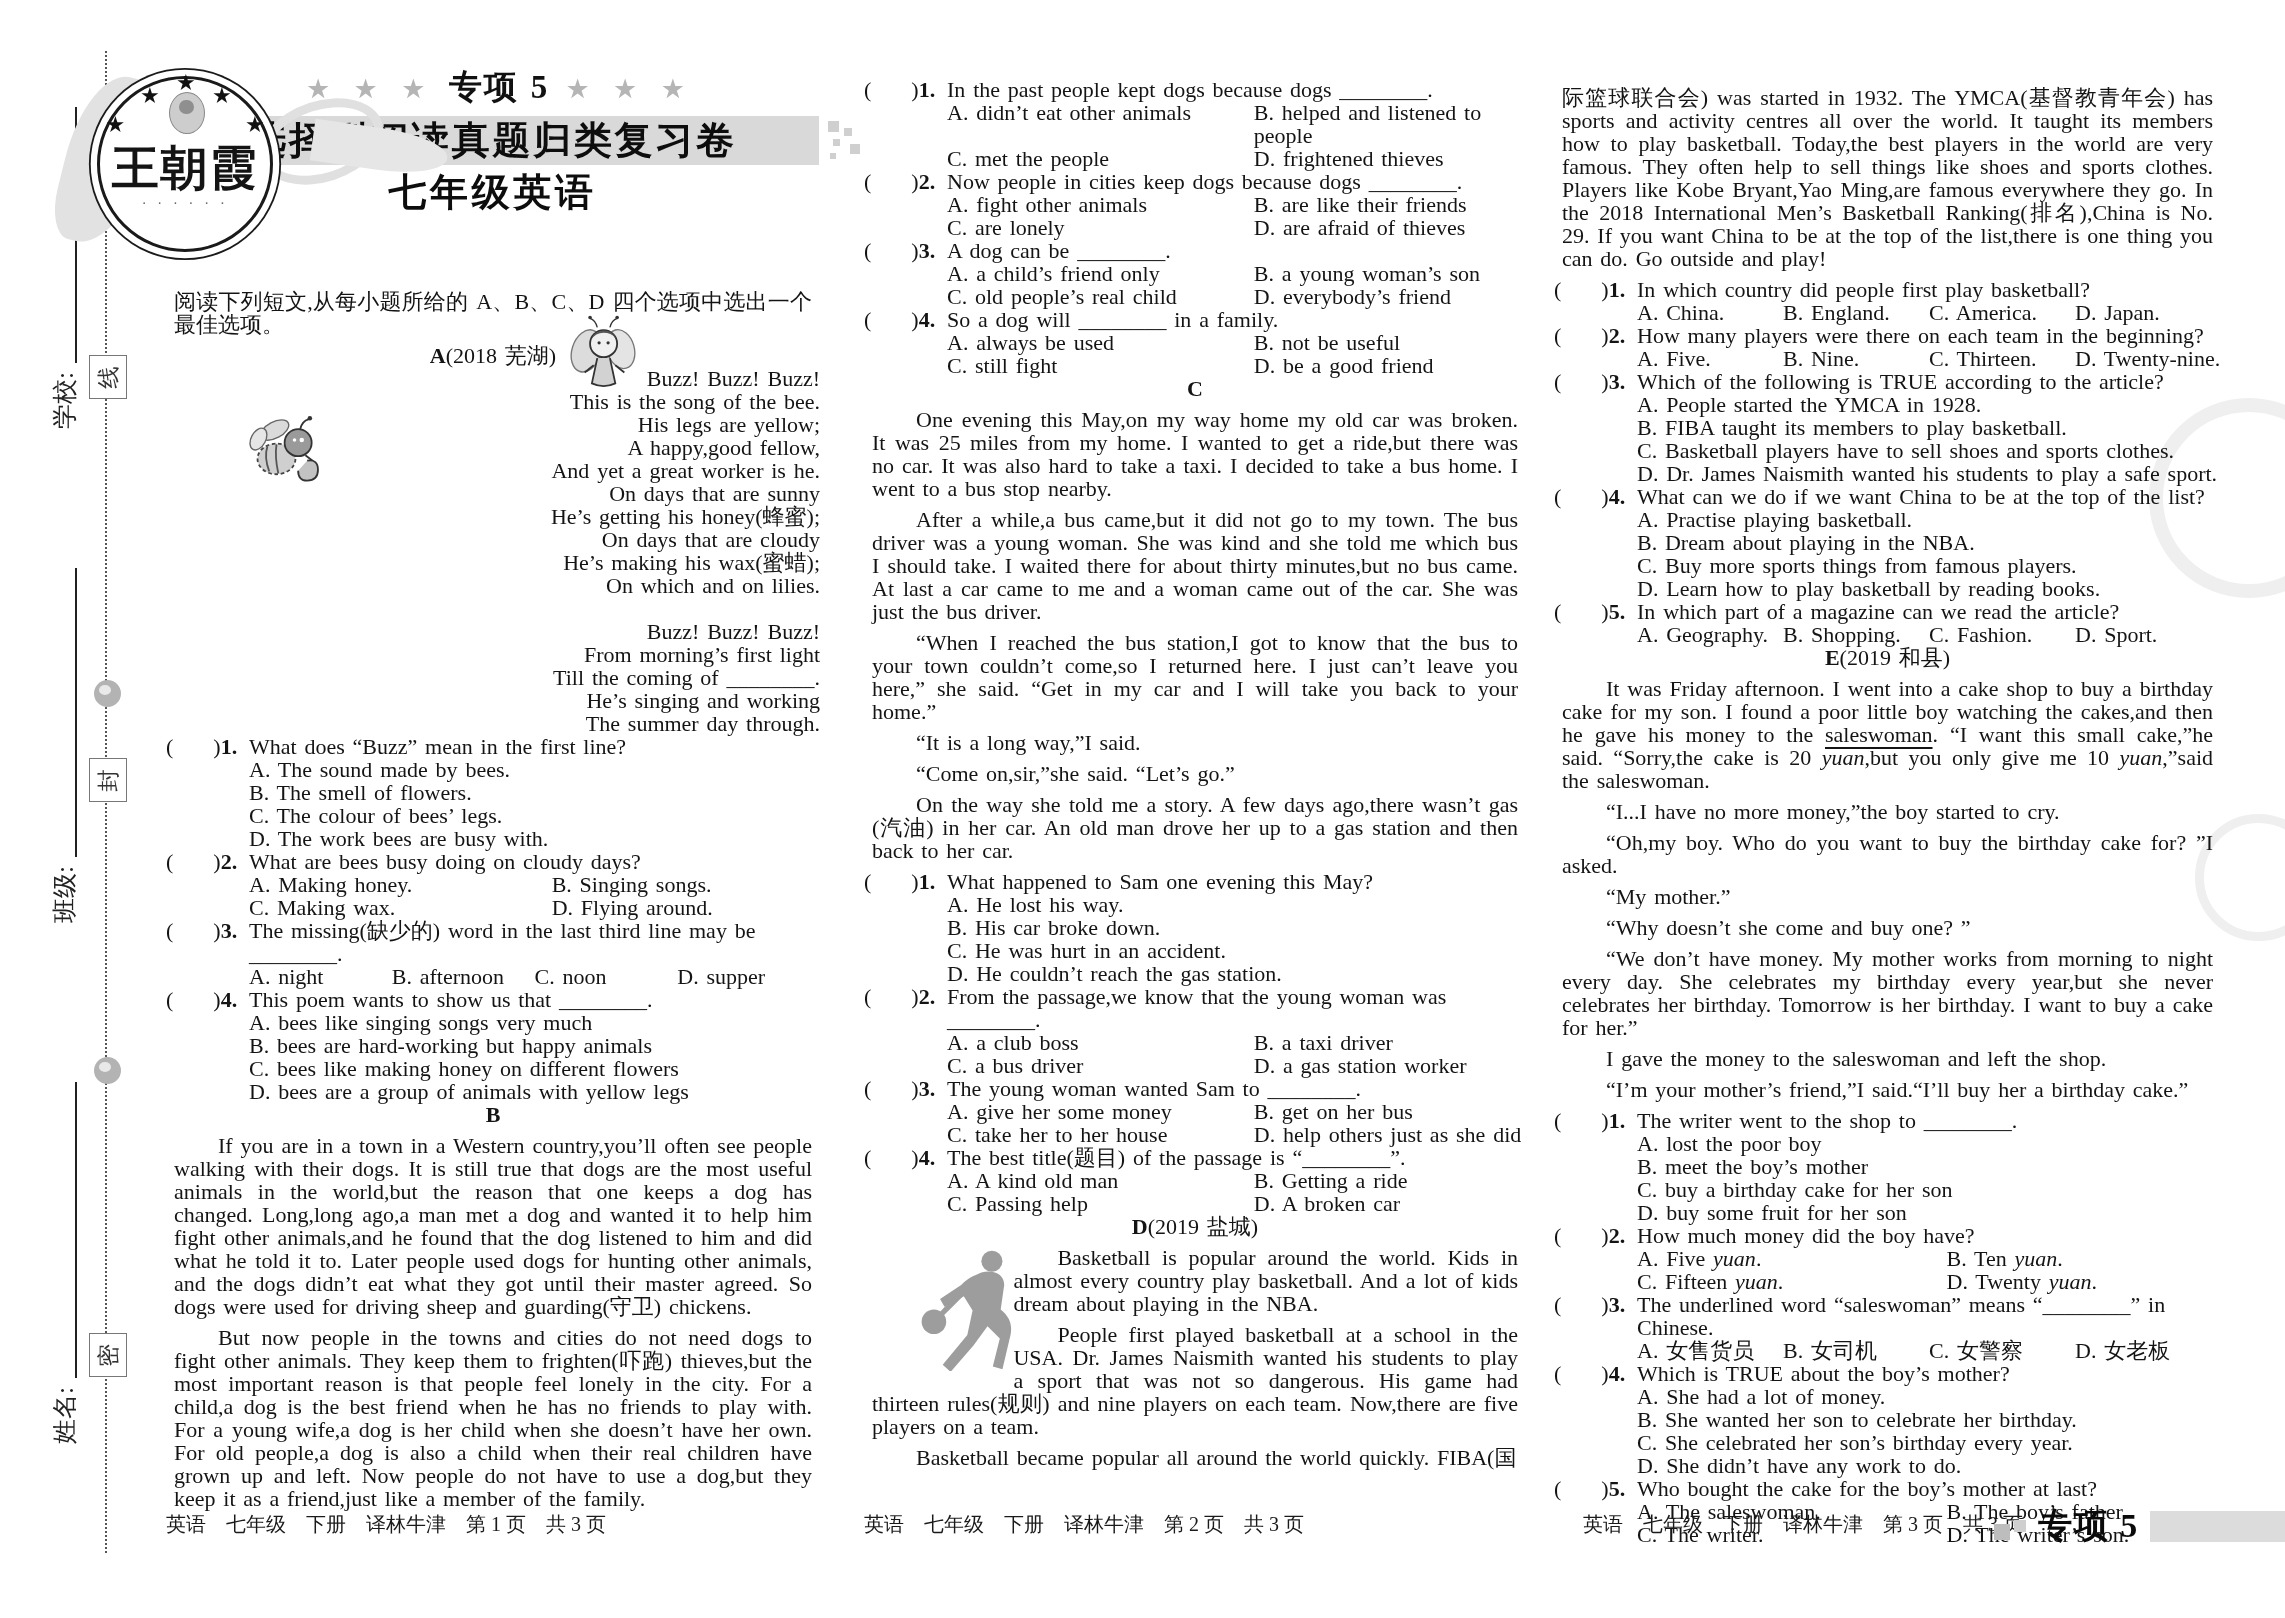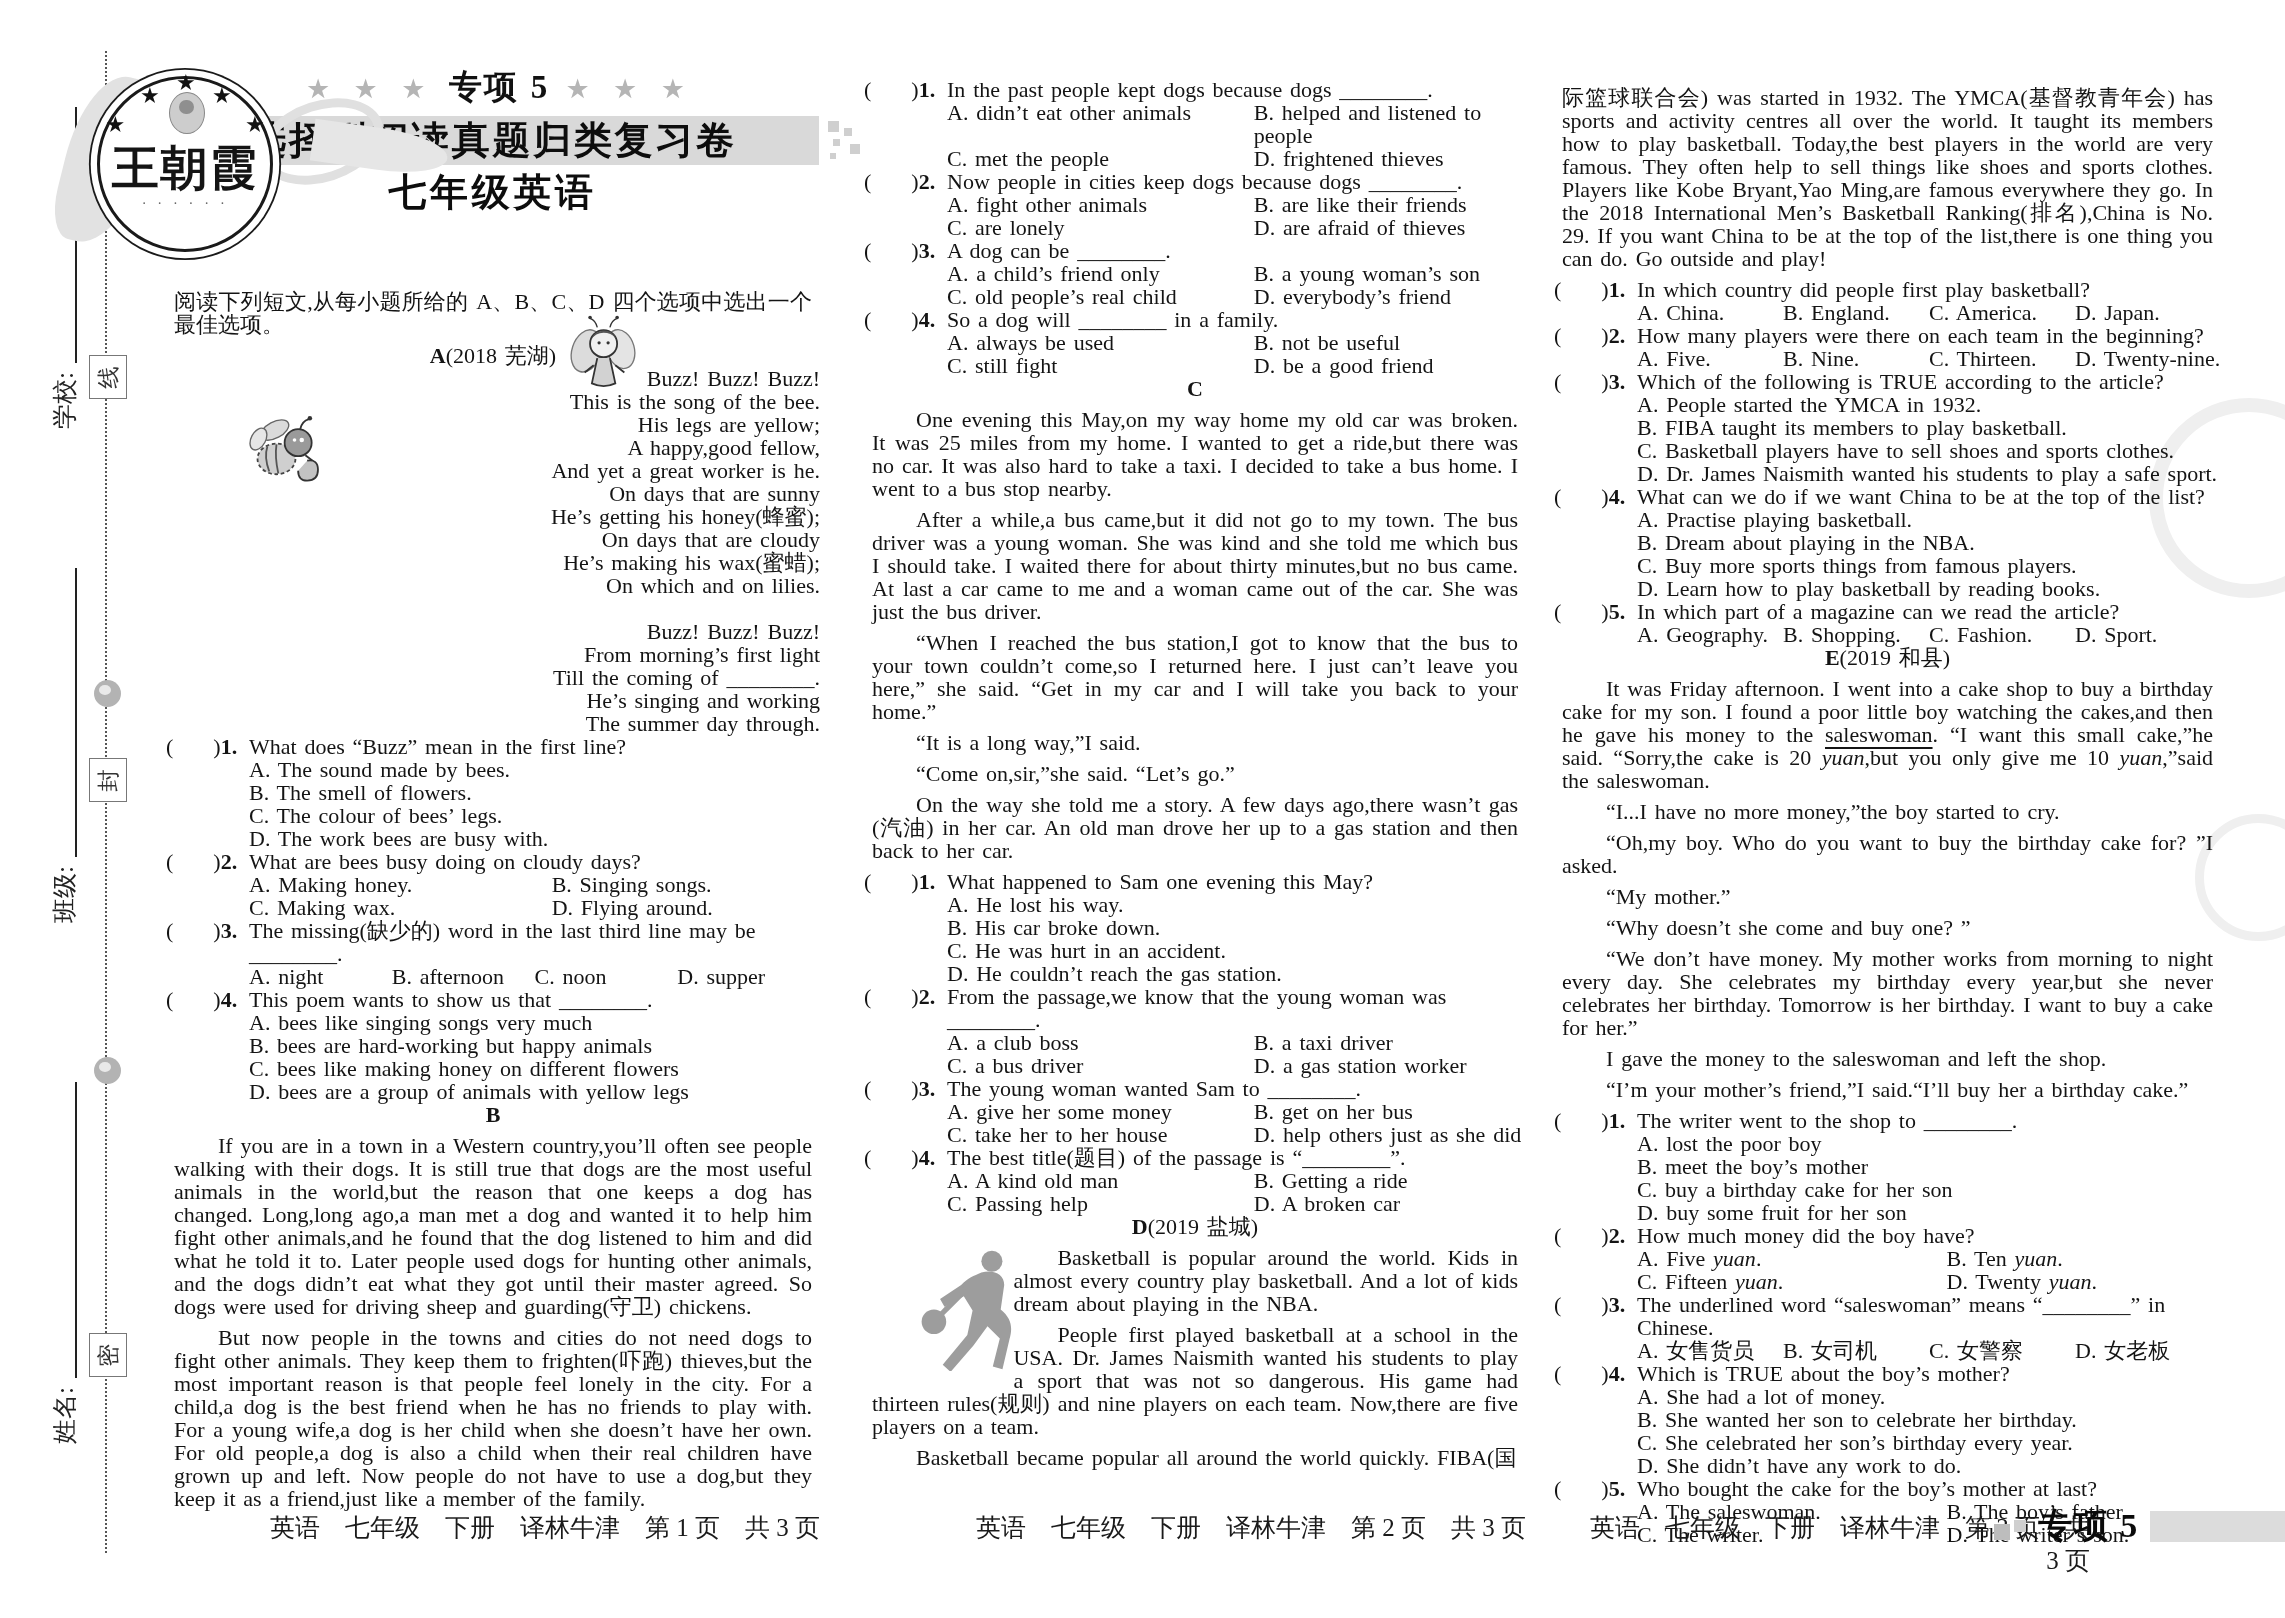--- a/index.html
+++ b/index.html
@@ -59,21 +59,21 @@
   .qpre b{font-weight:bold;}
   .psp{display:inline-block;width:40px;}
   .orow{display:flex;}
   .oc{flex:1;}
   .orow.n2 .oc:first-child{flex:0 0 53%;}
   .orow.n1 .oc{flex:0 0 100%;}
   .u{text-decoration:underline;text-underline-offset:4.5px;}
   .ill{position:absolute;z-index:2;}
   .float-ill{float:left;width:136px;height:123px;margin:1.8px 5.4px 0 0;}
   
-  .foot{position:absolute;top:1511px;text-align:right;font-size:25px;color:#1a1a1a;}
+  .foot{position:absolute;top:1511px;text-align:left;font-size:20px;color:#1a1a1a;}
   .foot1{left:166px;width:654px;}
   .foot2{left:864px;width:662px;}
   .foot3{left:1583px;width:507px;}
   .tab{position:absolute;right:0;top:1503px;display:flex;align-items:center;z-index:4;}
   .tab .sq1{width:16.3px;height:16.3px;background:#bdbdbd;margin-right:3.6px;margin-top:12.7px;}
   .tab .sq2{width:11.8px;height:11.8px;background:#cfcfcf;margin-right:12.7px;}
   .tab-label{font-size:34px;font-weight:bold;color:#0a0a0a;letter-spacing:1.8px;margin-right:11px;}
   .tab-bar{width:136px;height:31px;background:#dcdcdc;}
   .wm{position:absolute;border-radius:50%;border:14.5px solid #efefef;z-index:0;}
 </style>
@@ -314,21 +314,21 @@
           <span class="oc">C. America.</span>
           <span class="oc">D. Japan.</span>
         </div></div>
       <div class="q"><span class="qpre">(<span class="psp"></span>)<b>2.</b> </span><span>How many players were there on each team in the beginning?</span><div class="orow n4">
           <span class="oc">A. Five.</span>
           <span class="oc">B. Nine.</span>
           <span class="oc">C. Thirteen.</span>
           <span class="oc">D. Twenty-nine.</span>
         </div></div>
       <div class="q"><span class="qpre">(<span class="psp"></span>)<b>3.</b> </span><span>Which of the following is TRUE according to the article?</span><div class="orow n1">
-          <span class="oc">A. People started the YMCA in 1932.</span>
+          <span class="oc">A. People started the YMCA in 1928.</span>
         </div><div class="orow n1">
           <span class="oc">B. FIBA taught its members to play basketball.</span>
         </div><div class="orow n1">
           <span class="oc">C. Basketball players have to sell shoes and sports clothes.</span>
         </div><div class="orow n1">
           <span class="oc">D. Dr. James Naismith wanted his students to play a safe sport.</span>
         </div></div>
       <div class="q"><span class="qpre">(<span class="psp"></span>)<b>4.</b> </span><span>What can we do if we want China to be at the top of the list?</span><div class="orow n1">
           <span class="oc">A. Practise playing basketball.</span>
         </div><div class="orow n1">

